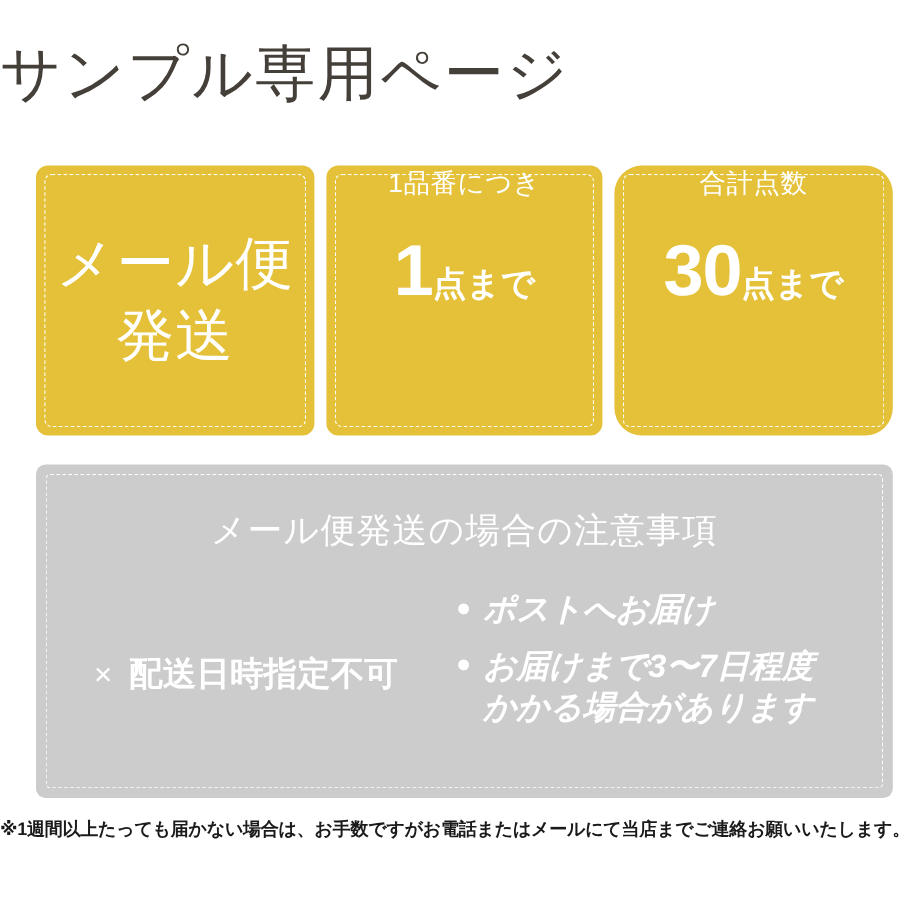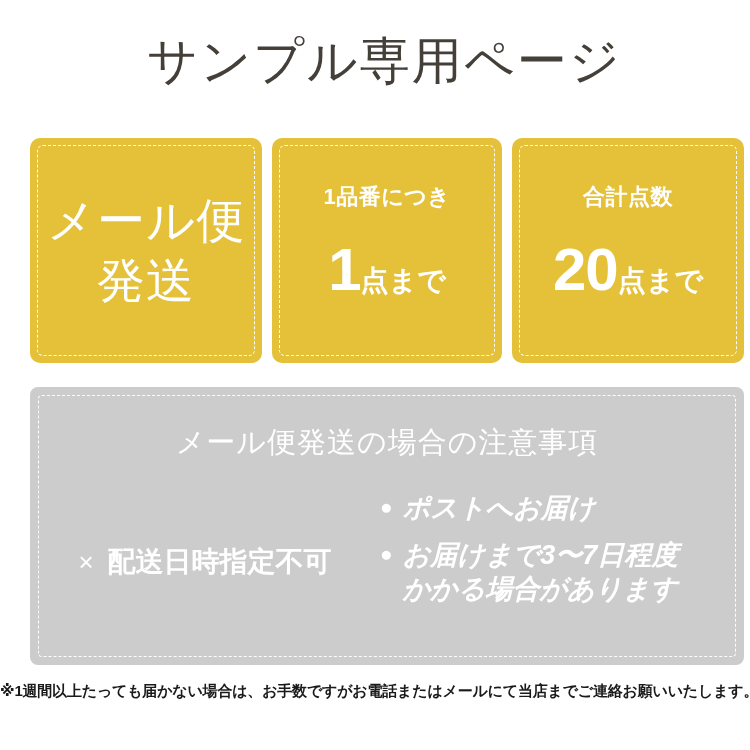--- a/index.html
+++ b/index.html
@@ -14,21 +14,21 @@
     overflow: hidden;
     position: relative;
   }
 
   
   .page-title {
     position: absolute;
     left: 0;
     top: 30px;
     width: 622px;
-    text-align: right;
+    text-align: left;
     font-size: 50px;
     font-weight: 400;
     letter-spacing: 2px;
     color: #443f38;
     line-height: 1.25;
     white-space: nowrap;
   }
 
   
   .cards-row {
@@ -45,21 +45,21 @@
     background: #e4c138;
     border-radius: 10px;
     box-sizing: border-box;
     display: flex;
     flex-direction: column;
     align-items: center;
     color: #ffffff;
   }
   .card-1 { width: 232px; justify-content: center; }
   .card-2 { width: 230px; }
-  .card-3 { width: 232px; }
+  .card-3 { width: 232px; border-radius: 23px; }
 
   .card .dash {
     position: absolute;
     left: 7px;
     top: 7px;
     right: 7px;
     bottom: 7px;
     border: 1px dashed #ffffff;
     border-radius: 6px;
     pointer-events: none;
@@ -72,23 +72,22 @@
     font-weight: 400;
     line-height: 1.24;
     text-align: center;
     letter-spacing: 1px;
   }
 
   .card-head {
     position: relative;
     z-index: 2;
     font-size: 22px;
-    font-weight: 700;
+    font-weight: 400;
     letter-spacing: 0.5px;
-    margin-top: 44px;
     text-align: left;
   }
   .card-big {
     position: relative;
     z-index: 2;
     margin-top: 28px;
     text-align: center;
     font-weight: 700;
     line-height: 1;
     white-space: nowrap;
@@ -220,21 +219,21 @@
     <div class="card-head">1品番につき</div>
     <div class="card-big">
       <span class="num">1</span><span class="unit">点まで</span>
     </div>
   </div>
 
   <div class="card card-3">
     <span class="dash"></span>
     <div class="card-head">合計点数</div>
     <div class="card-big">
-      <span class="num">20</span><span class="unit">点まで</span>
+      <span class="num">30</span><span class="unit">点まで</span>
     </div>
   </div>
 
 </div>
 
 <div class="notice-box">
   <span class="dash"></span>
 
   <div class="notice-title">メール便発送の場合の注意事項</div>
 

